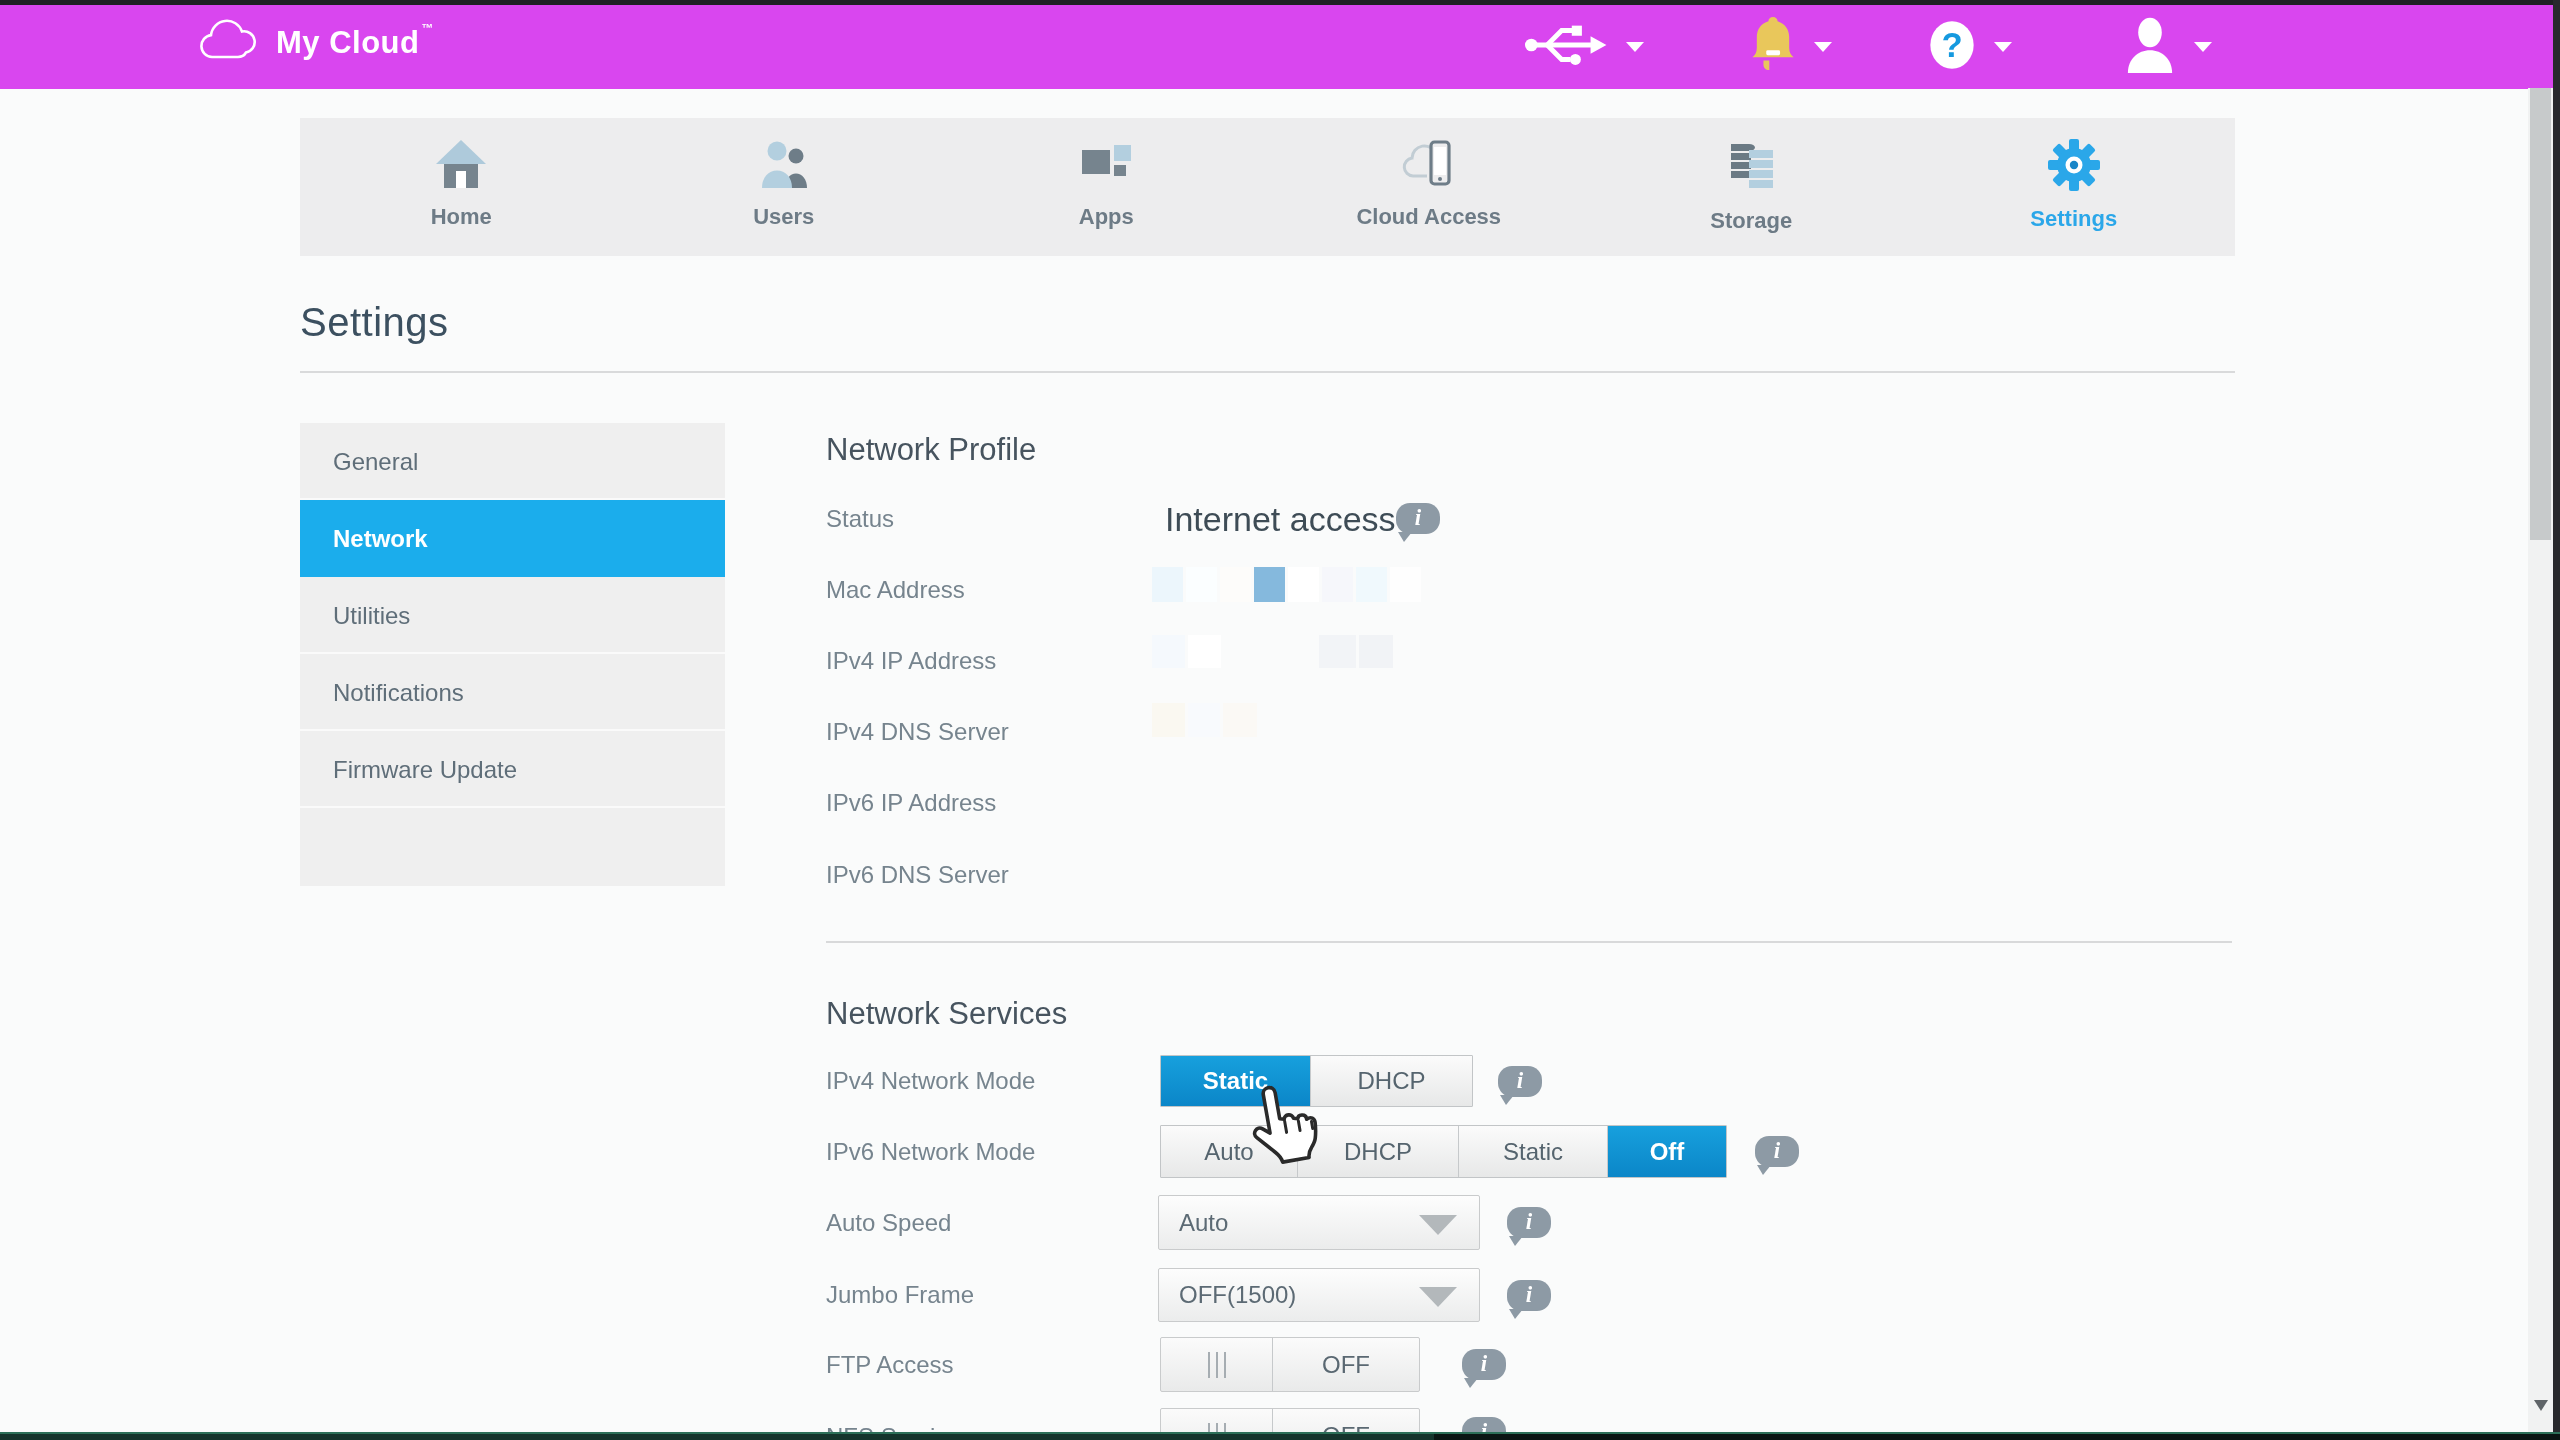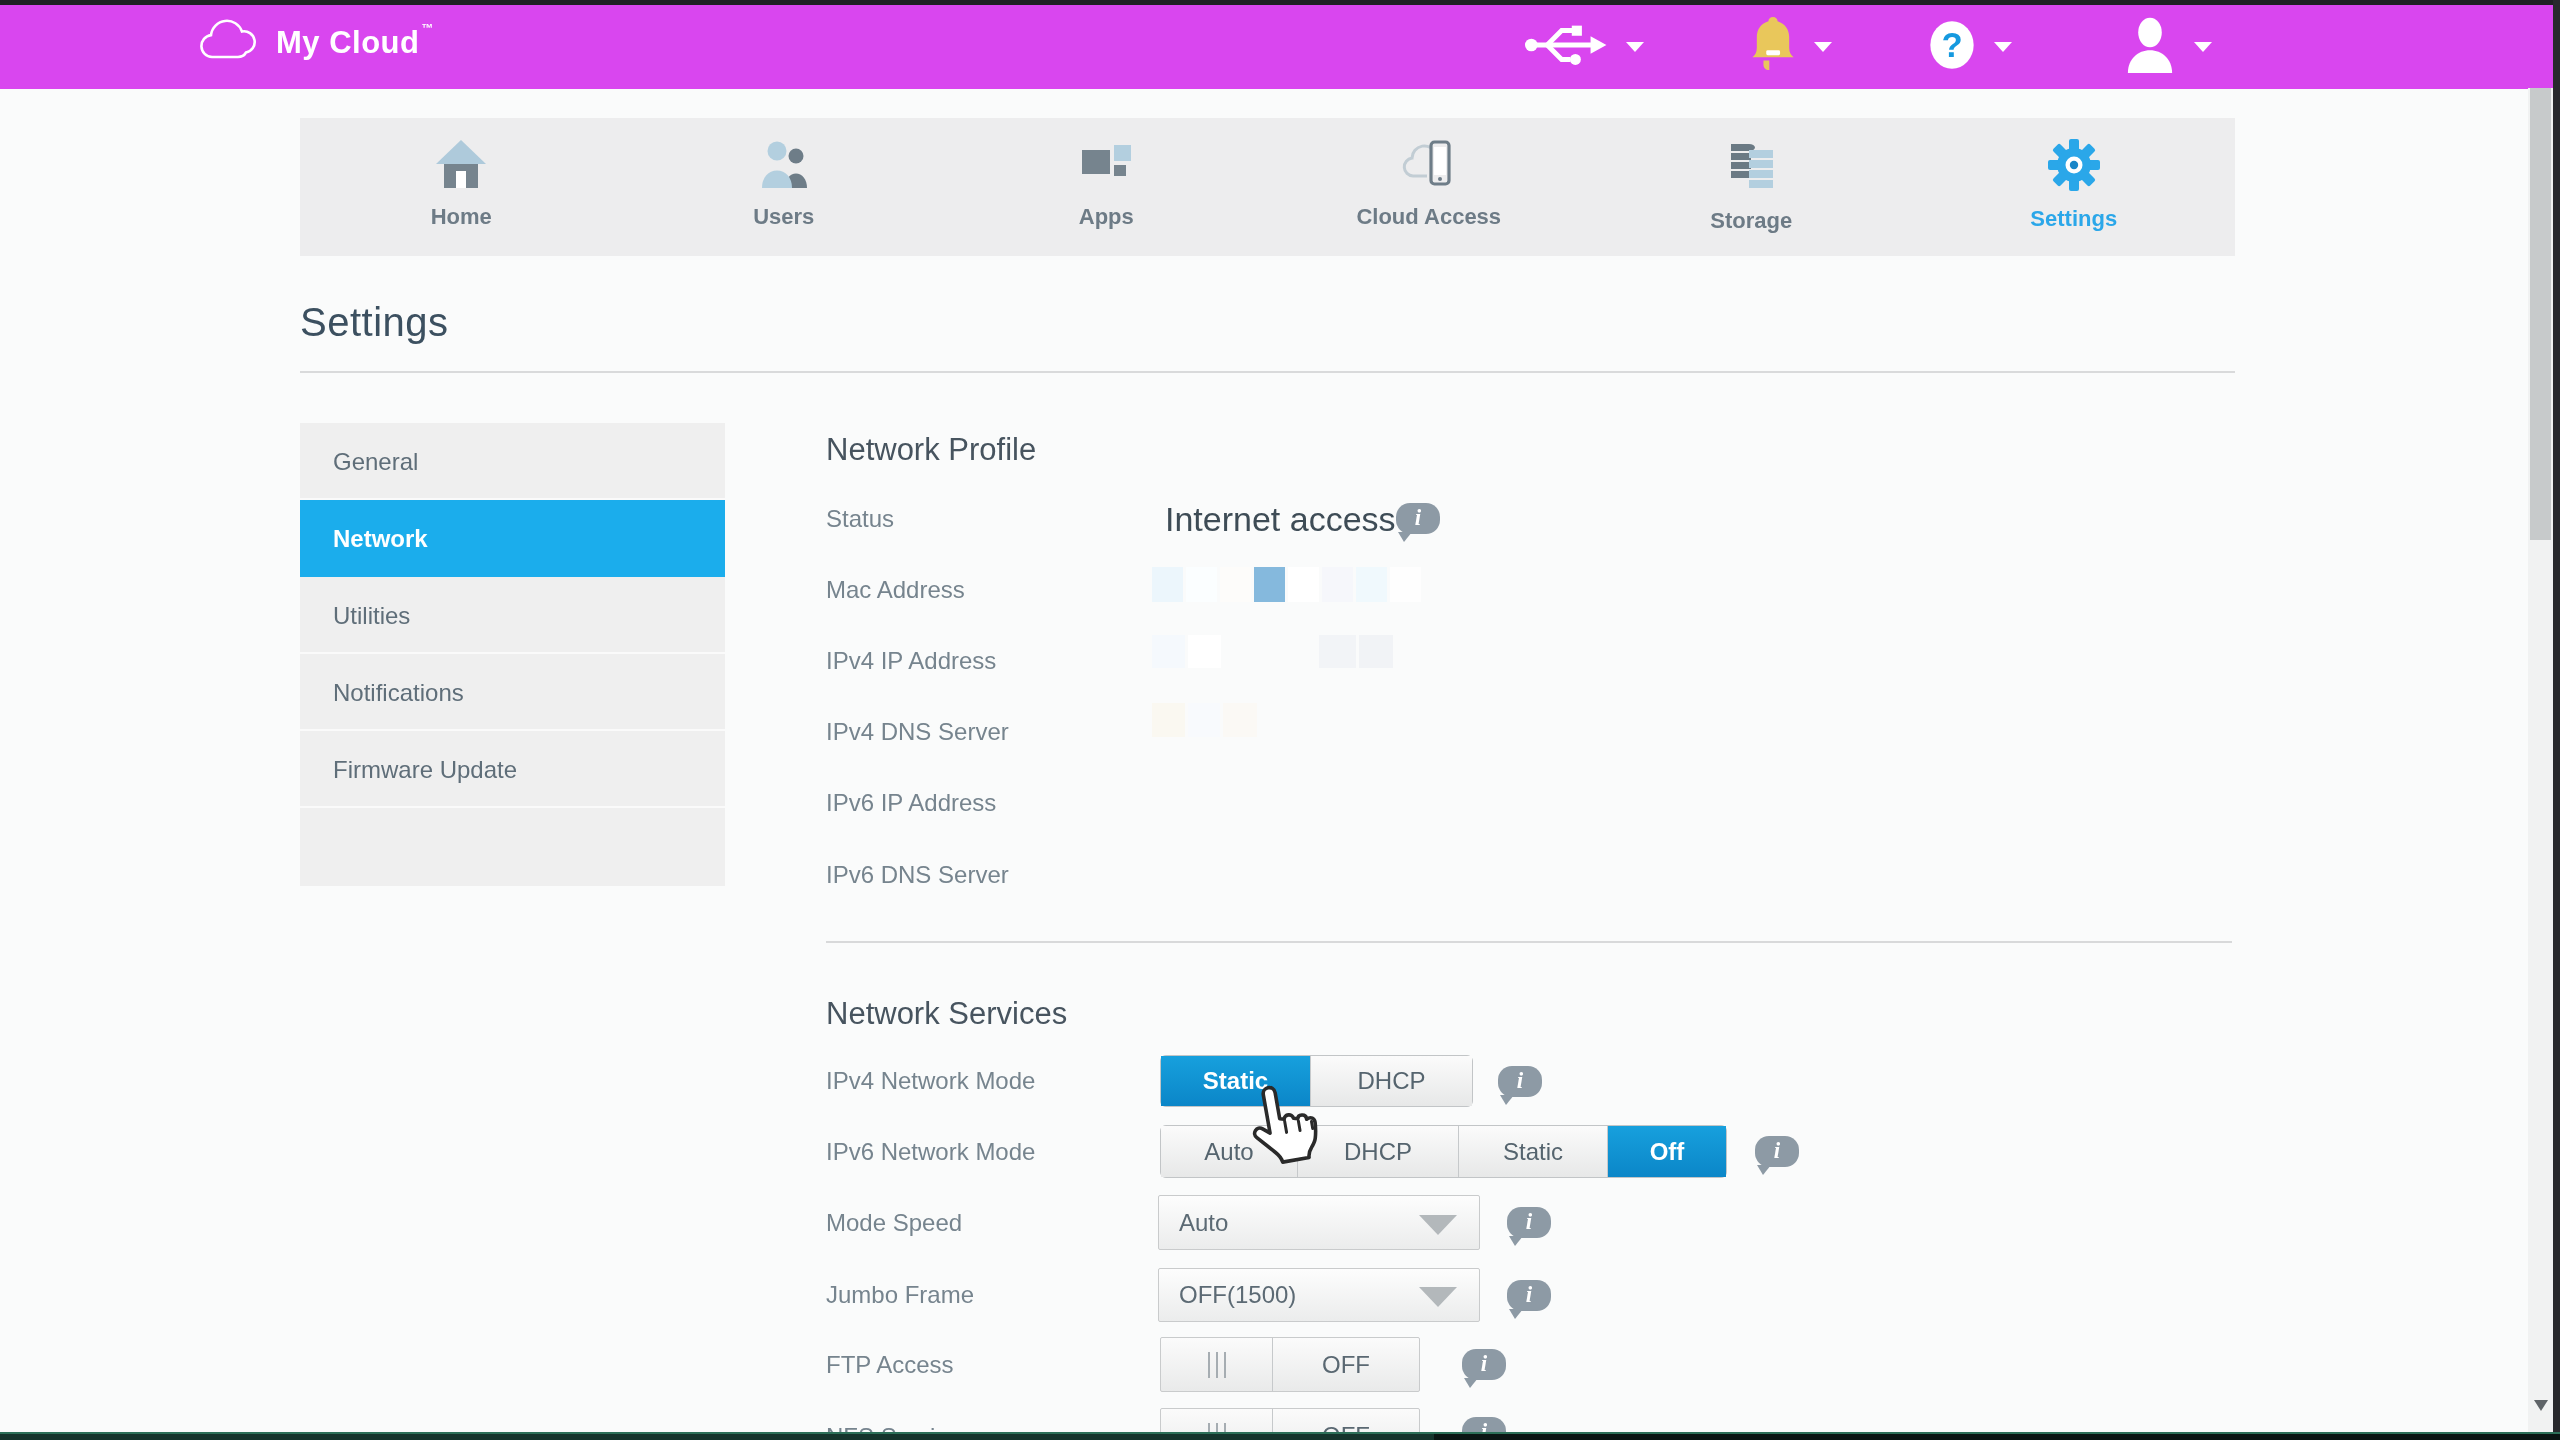--- a/index.html
+++ b/index.html
@@ -39,21 +39,21 @@
   
   .blockrow { position:absolute; display:flex; gap:3px; }
   .blk { display:inline-block; }
   
   .info { position:absolute; width:44px; height:31px; background:#8d9aa5; border-radius:14px;
           color:#fff; text-align:center; line-height:30px; cursor:pointer;
           font-family:"Liberation Serif", serif; font-style:italic; font-weight:bold; font-size:23px; }
   .info::after { content:""; position:absolute; left:2px; bottom:-8px; width:0; height:0;
           border-left:6px solid transparent; border-right:8px solid transparent; border-top:10px solid #8d9aa5; }
   
-  .segctl { position:absolute; display:flex; border:1px solid #c2c5c7; border-radius:6px; background:#eceded; }
+  .segctl { position:absolute; display:flex; border:1px solid #c2c5c7; border-radius:1px; background:#eceded; }
   .seg { height:100%; display:flex; align-items:center; justify-content:center; font-size:24px; color:#55646e;
          background:linear-gradient(#fbfbfb,#e7e8e8); border-right:1px solid #c6c9cb; cursor:pointer; }
   .seg:last-child { border-right:none; }
   .seg.sel { background:linear-gradient(#17a0dd,#0b86c8); color:#fff; font-weight:bold; }
   
   .dropdown { position:absolute; border:1px solid #c9cbcc; border-radius:2px; background:linear-gradient(#fdfdfd,#ebecec);
               display:flex; align-items:center; font-size:24px; color:#5c6a74; padding-left:20px; cursor:pointer; }
   .dd-arrow { position:absolute; right:22px; top:50%; transform:translateY(-40%); width:0; height:0;
               border-left:19px solid transparent; border-right:19px solid transparent; border-top:20px solid #b3b8bb; }
   
@@ -284,21 +284,21 @@
 
   <div class="field-label" style="top:1134px;text-align:center;">IPv6 Network Mode</div>
   <div class="segctl" style="left:1160px; top:1125px; width:567px; height:53px;">
     <div class="seg" style="width:137px;">Auto</div>
     <div class="seg" style="width:161px;">DHCP</div>
     <div class="seg" style="width:149px;">Static</div>
     <div class="seg sel" style="width:118px;">Off</div>
   </div>
   <div class="info" style="left:1755px; top:1136px;"><span>i</span></div>
 
-  <div class="field-label" style="top:1205px;">Mode Speed</div>
+  <div class="field-label" style="top:1205px;">Auto Speed</div>
   <div class="dropdown" style="left:1158px; top:1195px; width:322px; height:55px;">
     <span>Auto</span>
     <span class="dd-arrow"></span>
   </div>
   <div class="info" style="left:1507px; top:1207px;"><span>i</span></div>
 
   <div class="field-label" style="top:1277px;">Jumbo Frame</div>
   <div class="dropdown" style="left:1158px; top:1268px; width:322px; height:54px;">
     <span>OFF(1500)</span>
     <span class="dd-arrow"></span>

